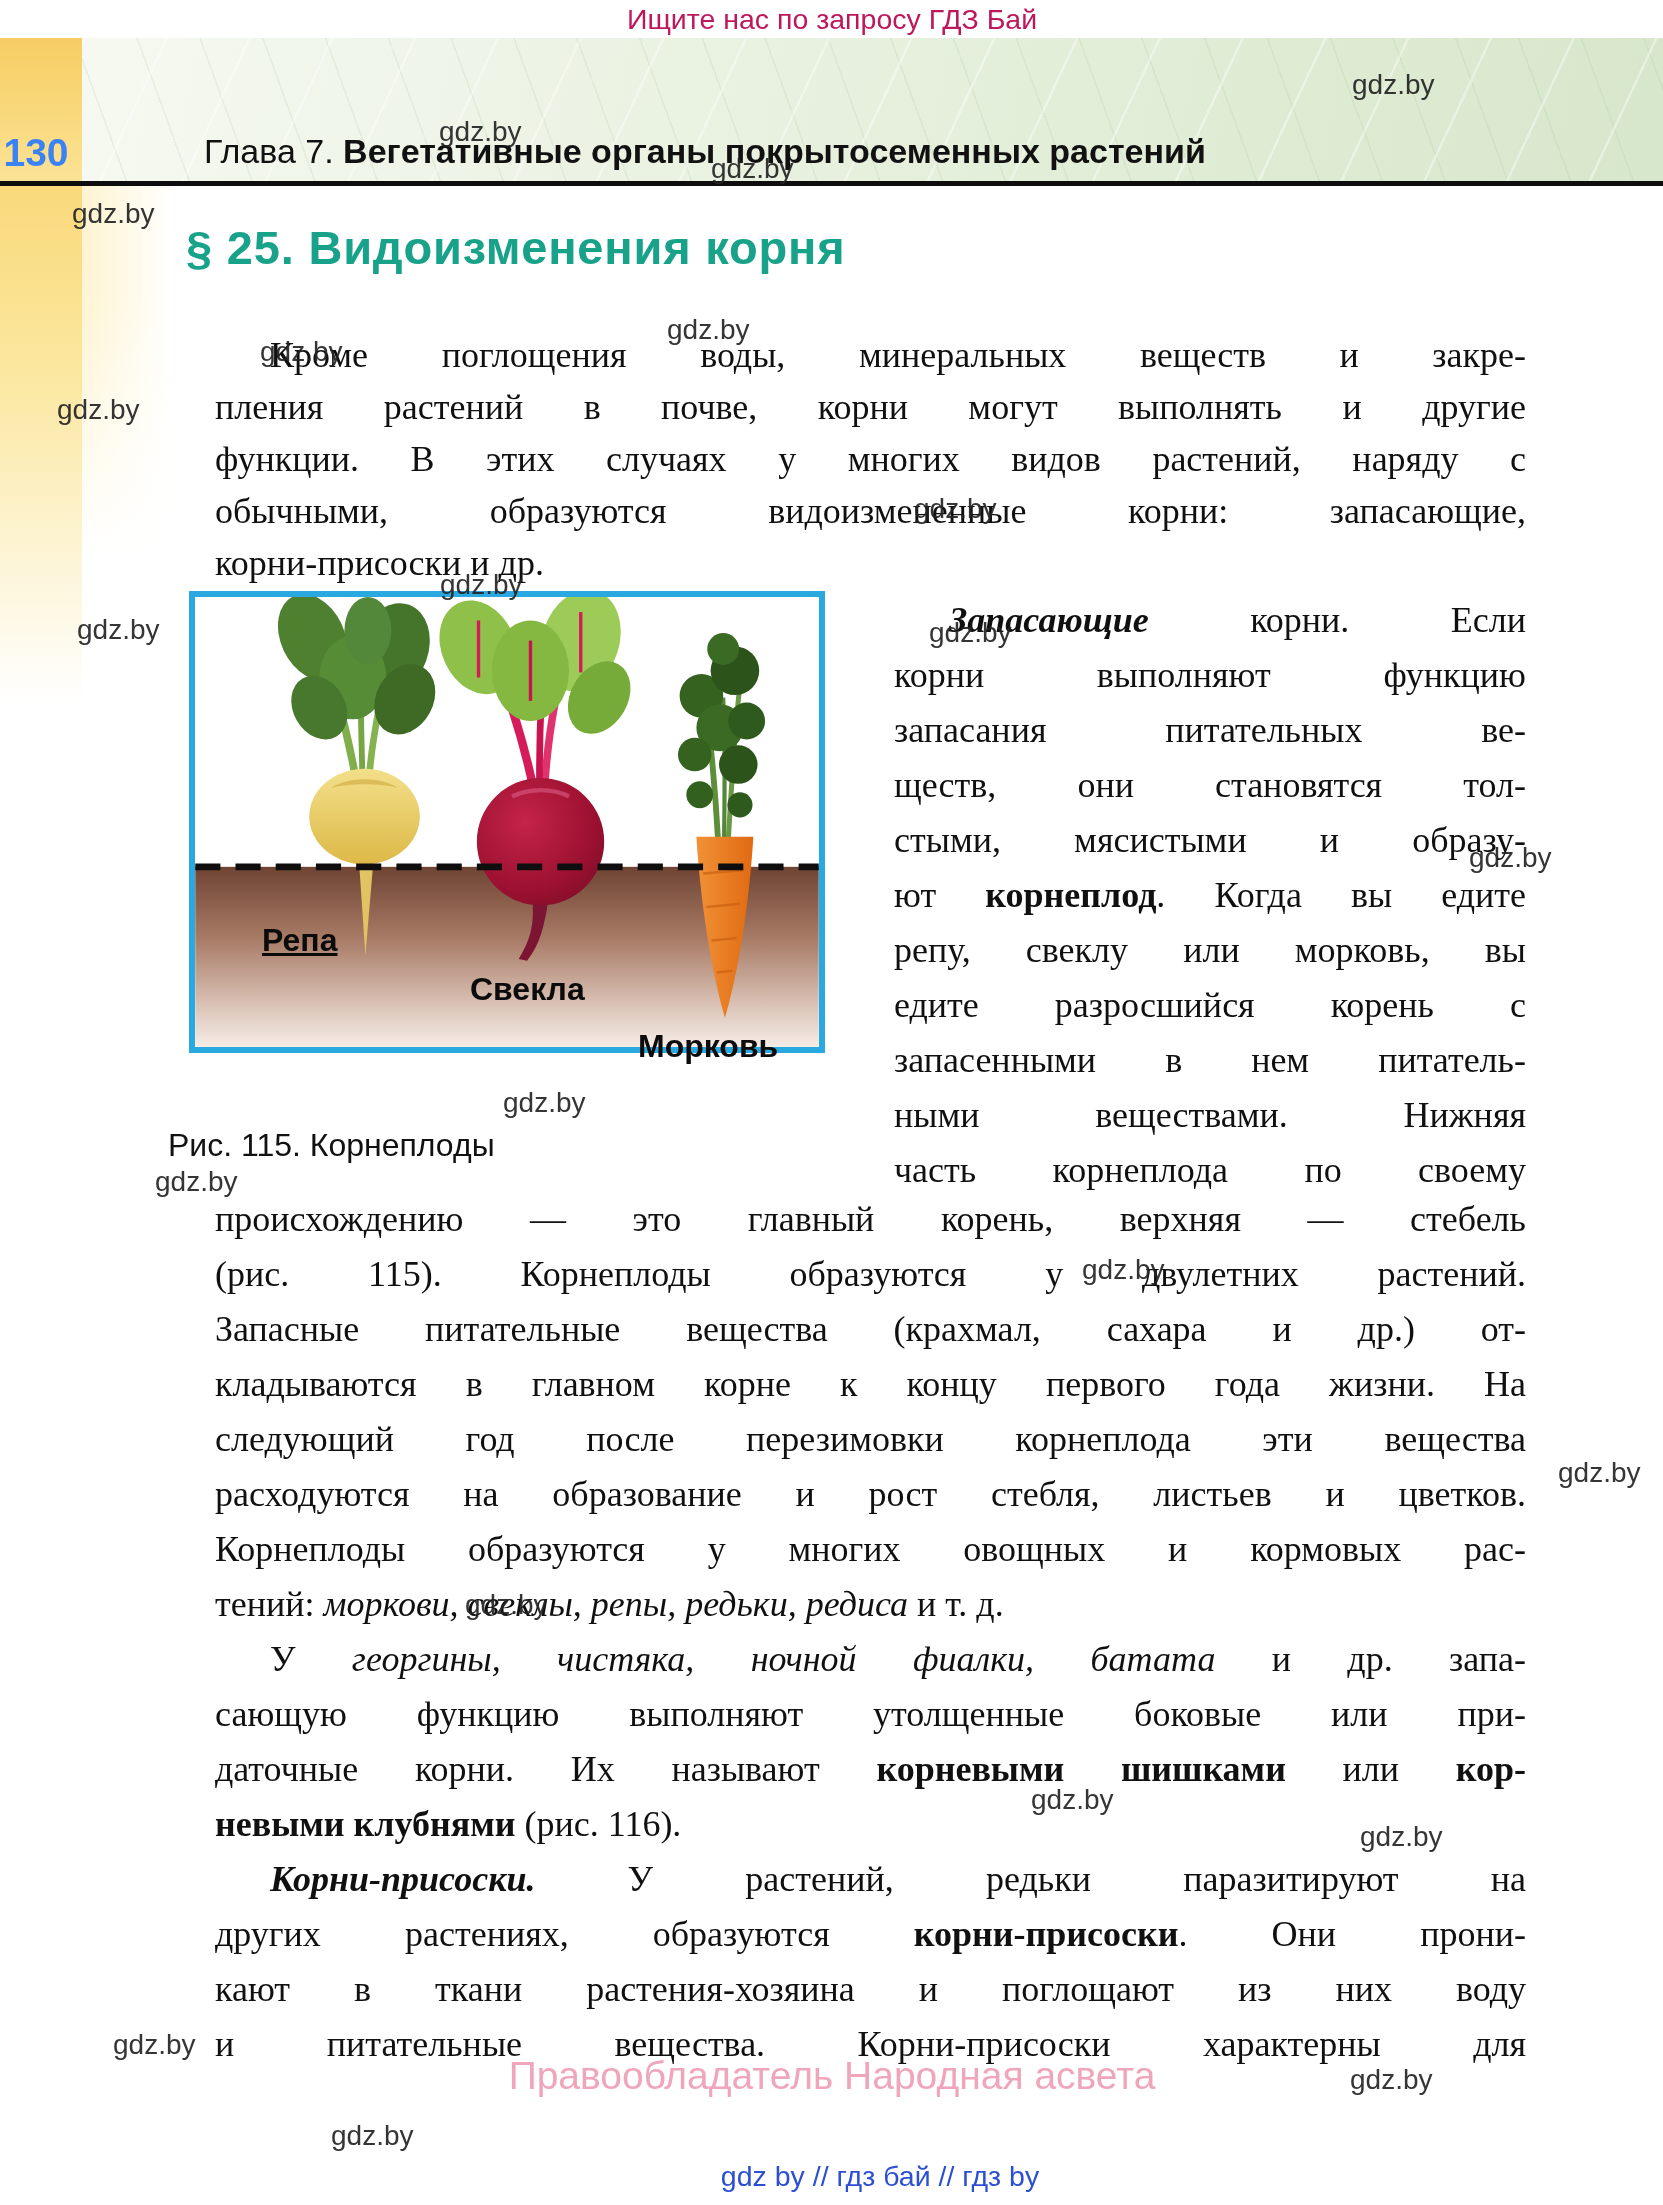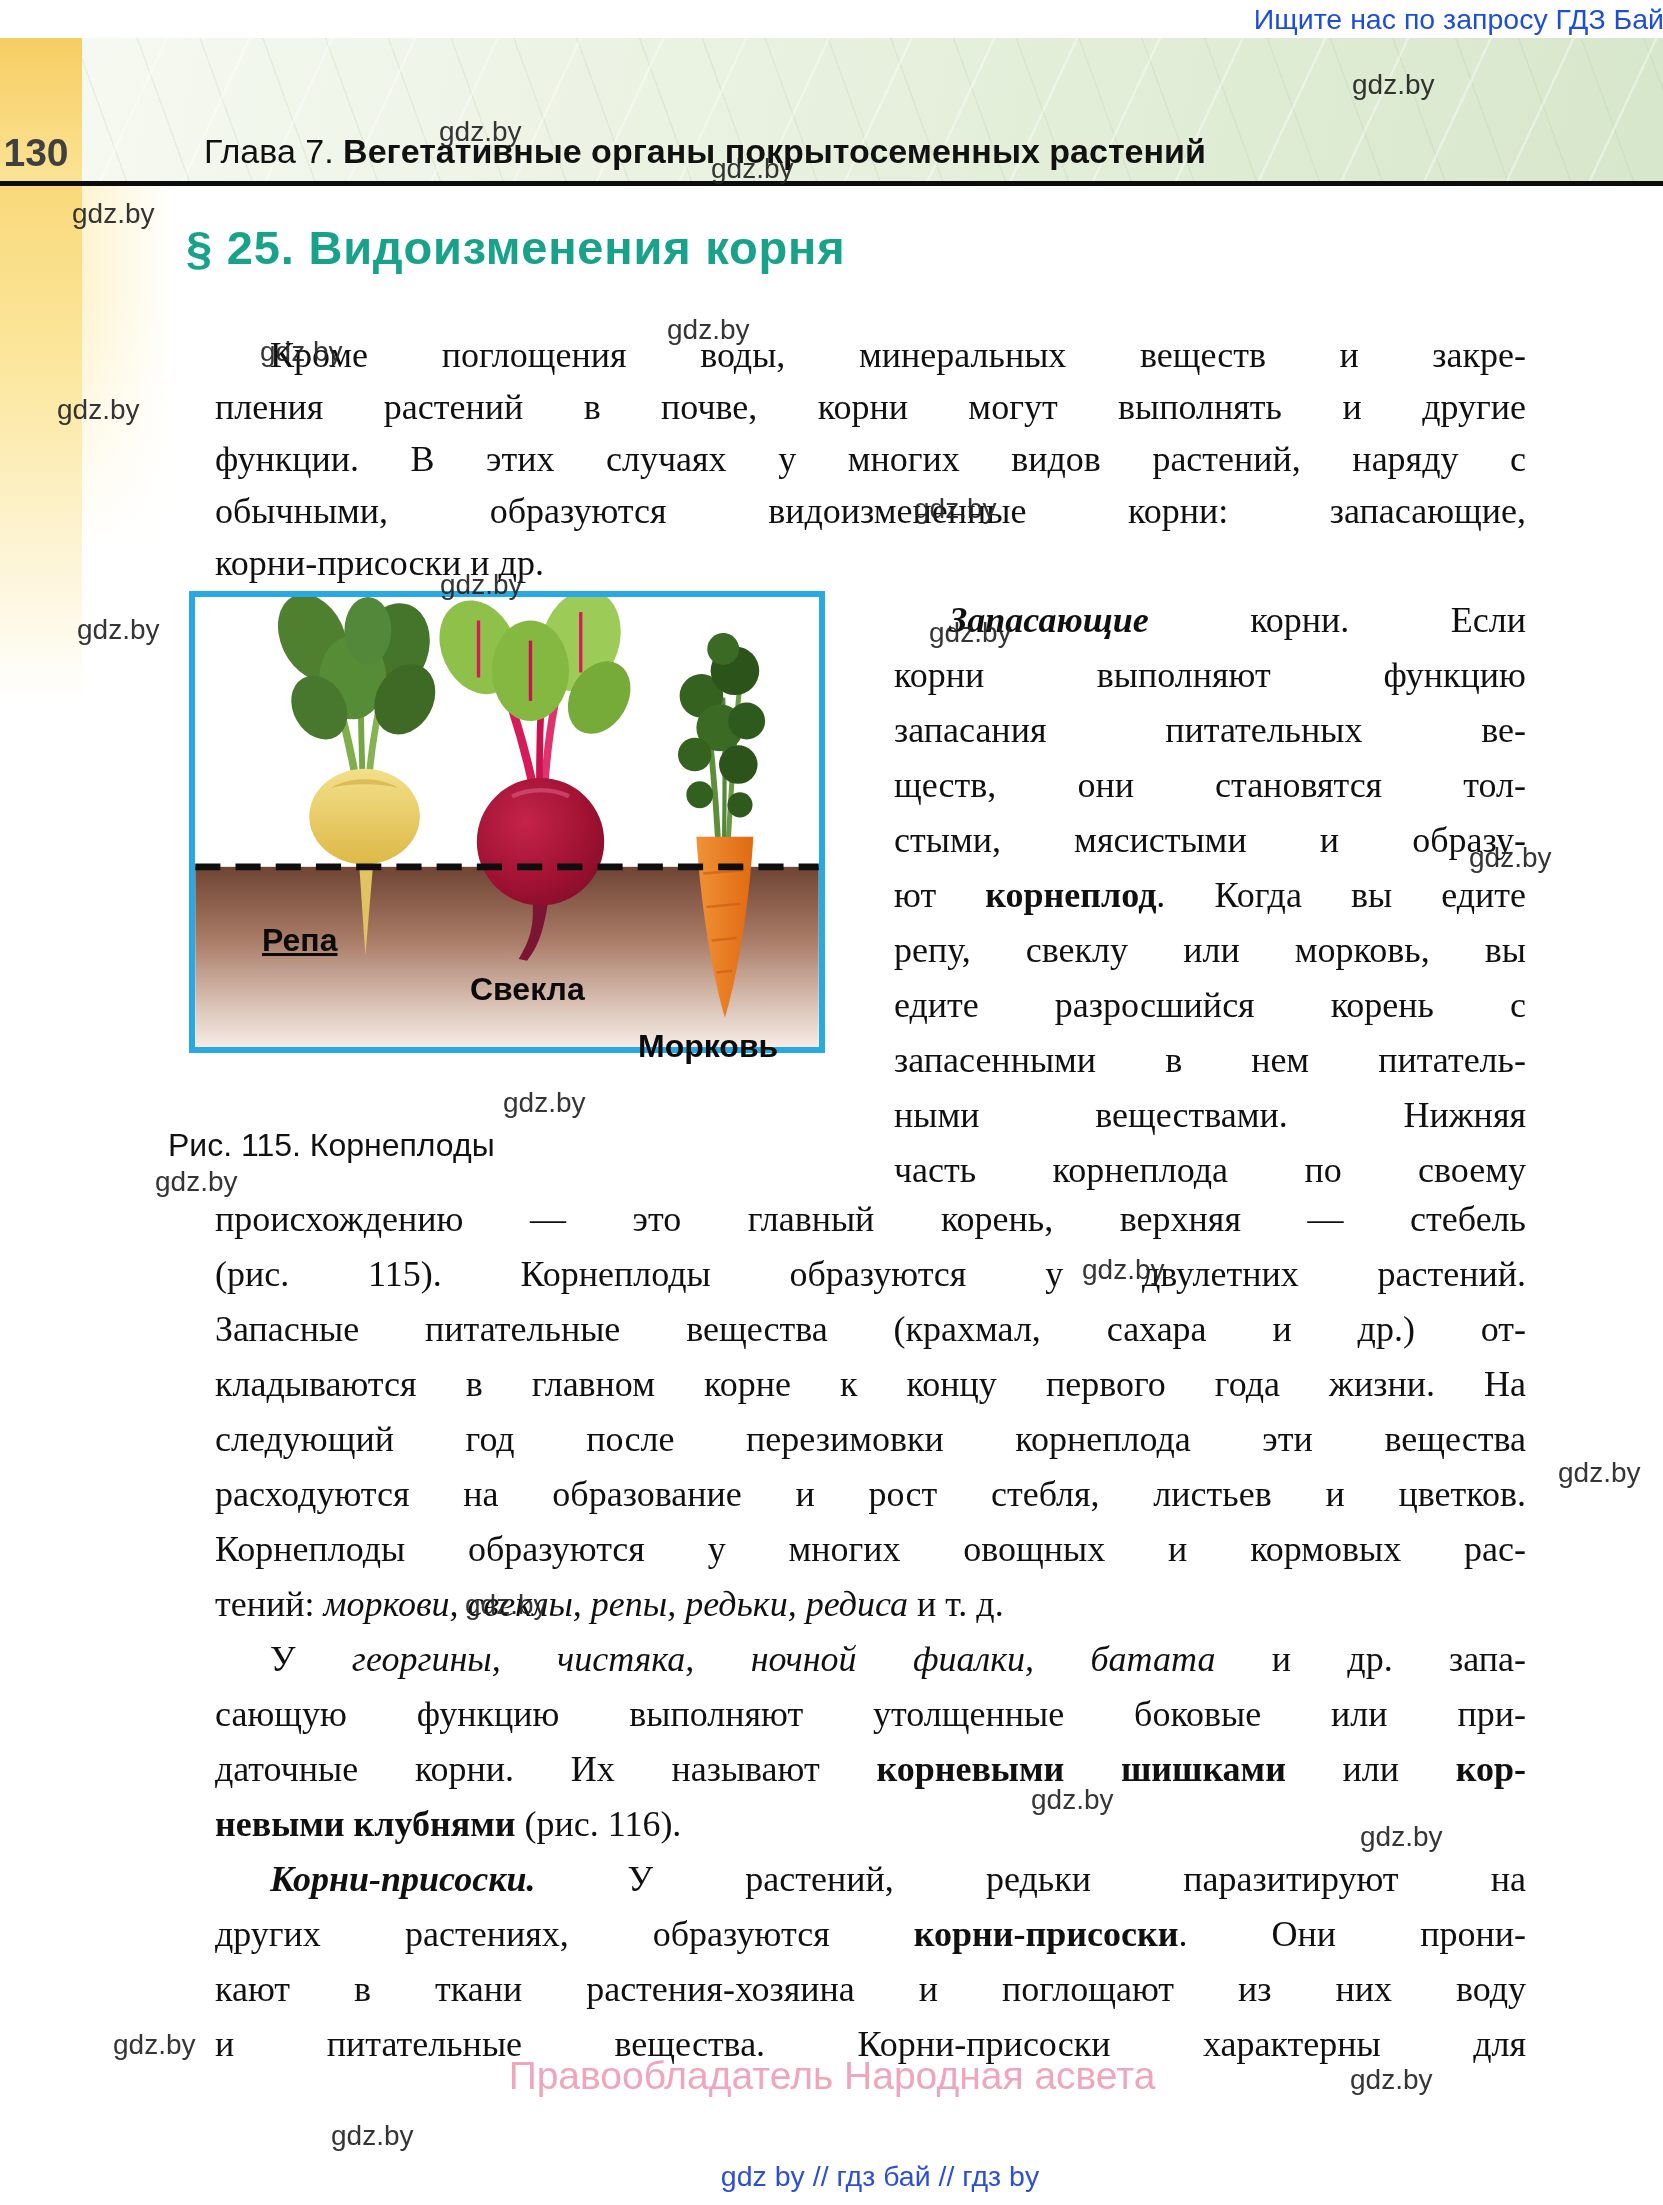--- a/index.html
+++ b/index.html
@@ -1,33 +1,33 @@
 <!DOCTYPE html>
 <html style="font-size:13.4px"><head>
 <meta charset="utf-8">
 <style>
   html,body{margin:0;padding:0;background:#fff;}
   #page{position:relative;width:1664px;height:2205px;background:#ffffff;overflow:hidden;
         font-family:"Liberation Serif",serif;color:#101010;}
 
   
   .topbar{position:absolute;left:0;top:0;width:100%;height:38px;background:#ffffff;
-          text-align:right;line-height:39px;font-family:"Liberation Sans",sans-serif;
-          font-size:28.5px;color:#1d4ed8;}
+          text-align:center;line-height:39px;font-family:"Liberation Sans",sans-serif;
+          font-size:28.5px;color:#be185d;}
 
   
   .header{position:absolute;left:0;top:38px;width:100%;height:143px;
           background:
             repeating-linear-gradient(115deg, rgba(255,255,255,0.38) 0 2.5px, rgba(255,255,255,0) 2.5px 75px),
             repeating-linear-gradient(70deg, rgba(150,185,140,0.14) 0 1.7px, rgba(255,255,255,0) 1.7px 59px),
             linear-gradient(100deg,#f7faf3 0%,#ecf3e4 35%,#dfecd4 75%,#d7e7cb 100%);}
   .yellowblock{position:absolute;left:0;top:38px;width:82px;height:143px;
           background:linear-gradient(180deg,#f6cd63 0%,#f9d97d 55%,#fbe396 100%);}
   .pagenum{position:absolute;left:0;top:131px;width:72px;text-align:center;
-          font-family:"Liberation Sans",sans-serif;font-weight:bold;font-size:39px;color:#404040;}
+          font-family:"Liberation Sans",sans-serif;font-weight:bold;font-size:39px;color:#3b82f6;}
   .chapter{position:absolute;left:204px;top:132px;font-family:"Liberation Sans",sans-serif;
           font-size:34px;color:#111;white-space:nowrap;}
   .chapter .bold{font-weight:bold;}
   .hrule{position:absolute;left:0;top:181px;width:100%;height:5px;background:#0d0d0d;}
 
   
   .leftstripe{position:absolute;left:0;top:186px;width:82px;height:520px;
           background:linear-gradient(180deg,#f9d97b 0%,#fbe79e 35%,#fdf4d4 70%,rgba(255,255,255,0) 100%);}
   .leftstripe2{position:absolute;left:82px;top:186px;width:92px;height:369px;
           background:linear-gradient(90deg,rgba(252,235,170,0.55),rgba(255,255,255,0));

